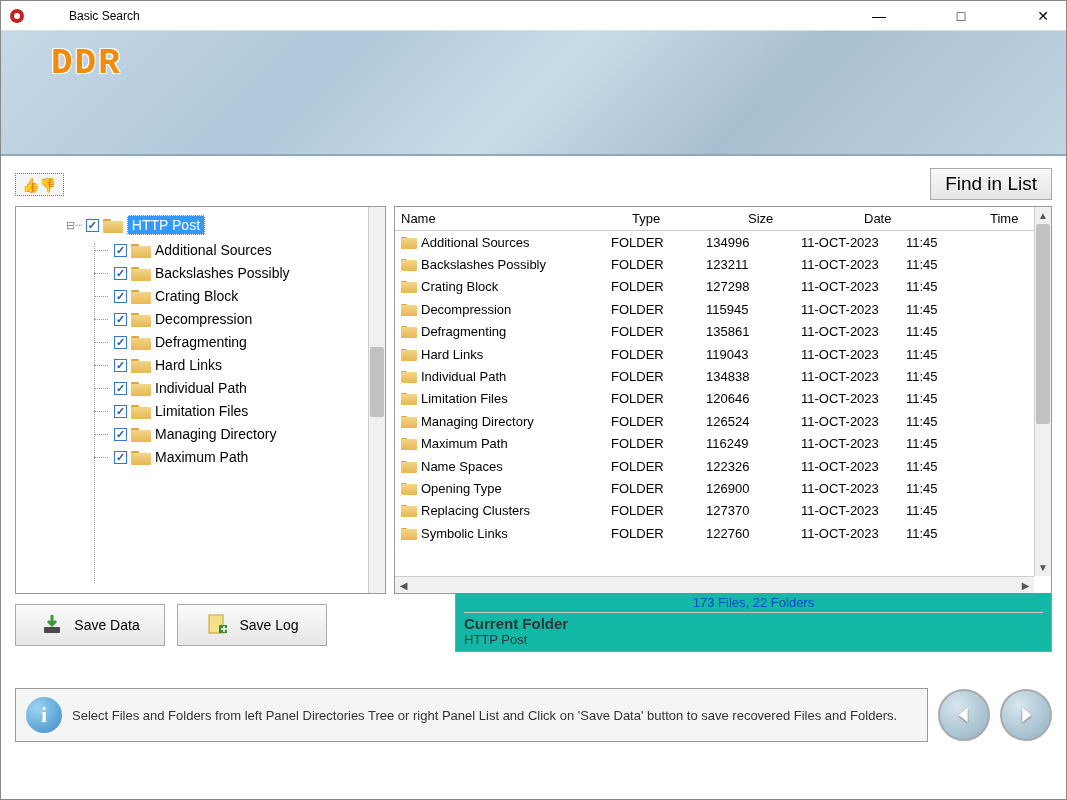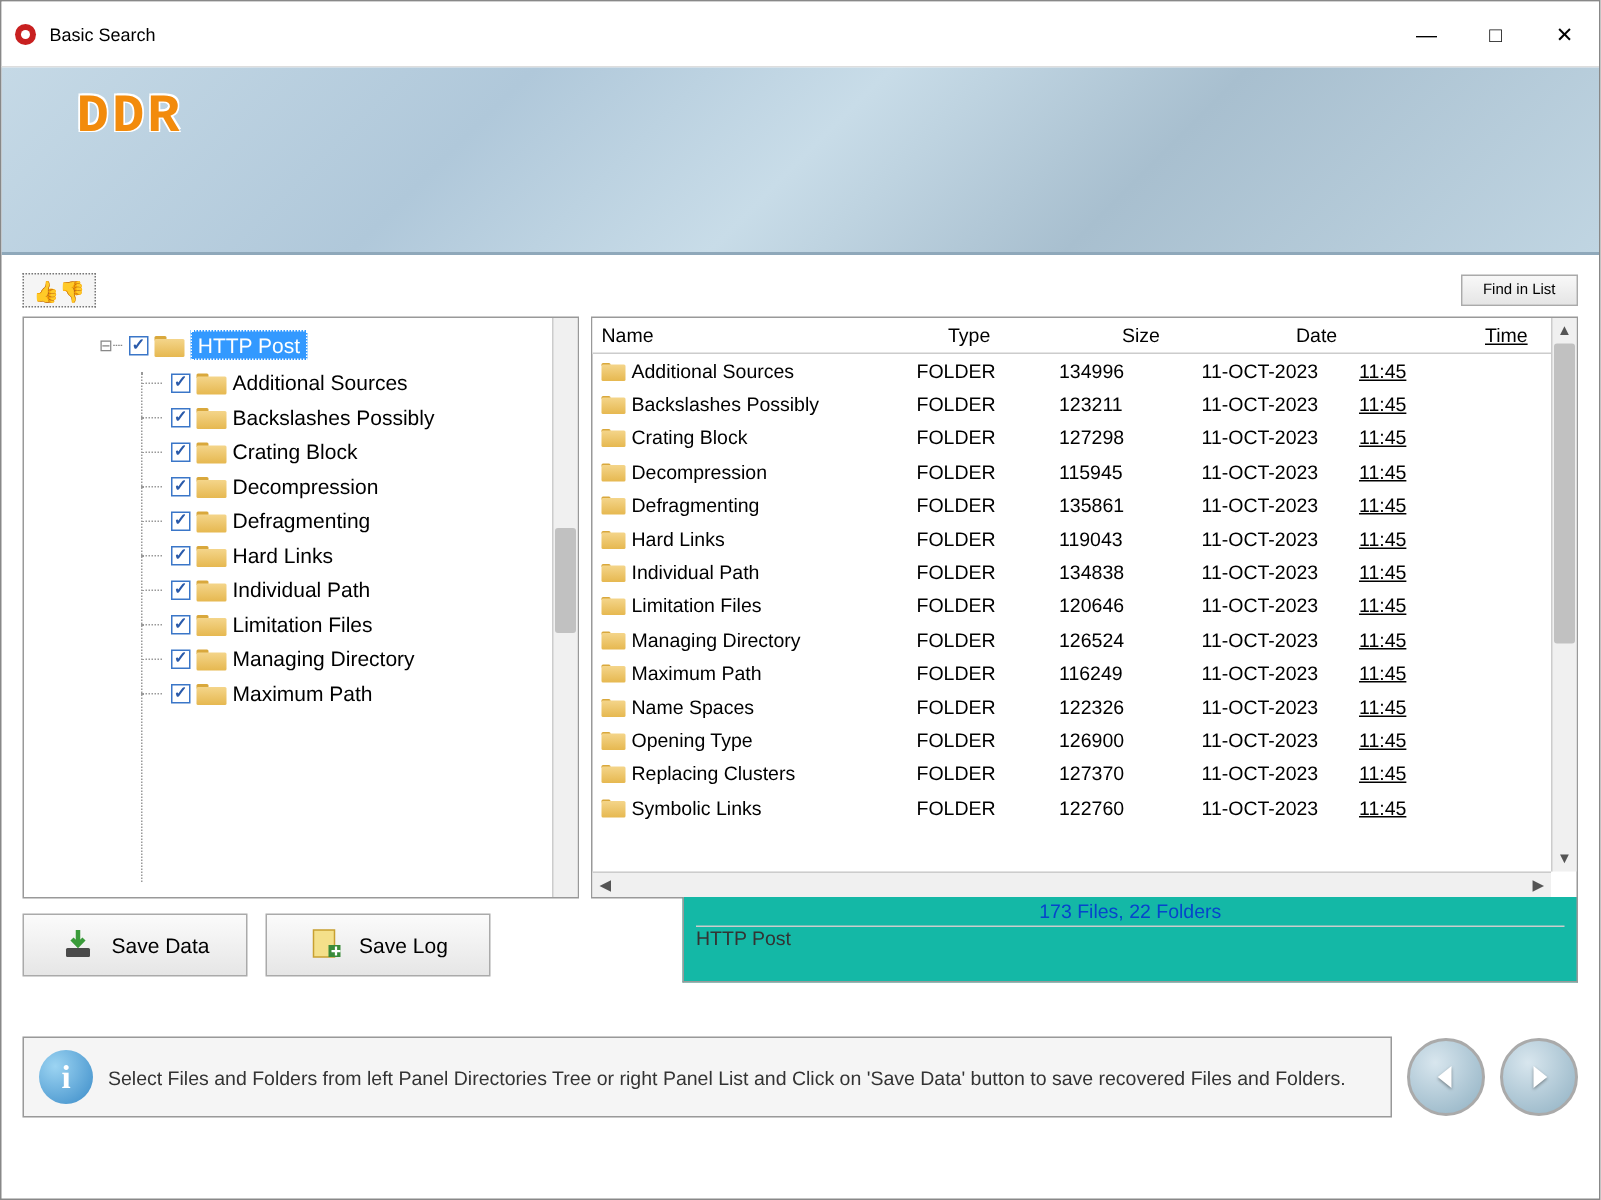--- a/index.html
+++ b/index.html
@@ -1,32 +1,32 @@
 <!DOCTYPE html>
 <html><head>
 <meta charset="utf-8">
 <style>
 * { box-sizing: border-box; margin: 0; padding: 0; font-family: "Segoe UI", Tahoma, sans-serif; }
 body { background: #fff; width: 1067px; height: 800px; overflow: hidden; border: 1px solid #888; }
-.titlebar { height: 44px; display: flex; align-items: center; background: #fff; border-bottom: 1px solid #ddd; }
+.titlebar { height: 30px; display: flex; align-items: center; background: #fff; border-bottom: 1px solid #ddd; gap: 36px; }
 .titlebar .app-icon { width: 16px; height: 16px; margin: 0 8px; }
 .titlebar .title { font-size: 12px; color: #000; }
 .titlebar .spacer { flex: 1; }
 .winbtn { width: 46px; height: 30px; display: flex; align-items: center; justify-content: center; font-size: 14px; color: #000; }
 .banner { height: 125px; background: linear-gradient(135deg, #c5d9e6 0%, #b0c8da 30%, #c8dce8 50%, #a8bfcf 70%, #c0d5e2 100%); border-bottom: 2px solid #8fa8ba; padding: 12px 50px; position: relative; }
 .brand { font-family: Liberation Mono, monospace; font-size: 36px; font-weight: 900; color: #f28b0c; text-shadow: 1px 1px 0 #fff, -1px -1px 0 #fff, 1px -1px 0 #fff, -1px 1px 0 #fff; letter-spacing: 2px; }
 .subbrand { font-size: 22px; font-weight: 600; color: #2a7fbf; margin-top: 12px; }
 .content { padding: 12px 14px 6px; }
 .toprow { display: flex; align-items: center; justify-content: space-between; margin-bottom: 6px; }
 .feedback-box { border: 1px dotted #777; padding: 3px 6px 2px; display: inline-flex; align-items: center; background: #f5f5f5; }
 .feedback-box .thumb { font-size: 14px; }
 .feedback-text { font-family: "Courier New", monospace; font-size: 12px; font-weight: bold; line-height: 1.1; margin: 0 4px; }
 .feedback-text .l1 { color: #1a4aa0; }
 .feedback-text .l2 { color: #c00000; }
-.find-btn { background: linear-gradient(#f8f8f8,#e5e5e5); border: 1px solid #aaa; padding: 4px 14px; font-size: 10px; cursor: pointer; }
+.find-btn { background: linear-gradient(#f8f8f8,#e5e5e5); border: 1px solid #aaa; padding: 4px 14px; font-size: 19px; cursor: pointer; }
 .panels { display: flex; gap: 8px; height: 388px; }
 .panel { border: 1px solid #999; background: #fff; position: relative; }
 .tree-panel { width: 432px; display: flex; }
 .tree-inner { flex: 1; padding: 6px 6px 6px 50px; overflow: hidden; font-size: 14px; }
 .tree-root { display: flex; align-items: center; margin: 2px 0; }
 .tree-root .connector { color: #888; font-size: 11px; margin-right: 4px; }
 .chk { width: 13px; height: 13px; border: 1px solid #3a76c8; background: #fff; display: inline-flex; align-items: center; justify-content: center; margin-right: 4px; position: relative; }
 .chk::after { content: "✓"; color: #2a5aaa; font-size: 11px; font-weight: bold; line-height: 1; }
 .folder-icon { width: 20px; height: 16px; margin-right: 4px; position: relative; display: inline-block; }
 .folder-icon::before { content: ""; position: absolute; top: 2px; left: 0; width: 8px; height: 3px; background: #d9a83c; border-radius: 1px 1px 0 0; }
@@ -40,21 +40,21 @@
 .tree-scroll { width: 17px; background: #f0f0f0; border-left: 1px solid #ccc; display: flex; flex-direction: column; }
 .tree-scroll .track { flex: 1; position: relative; }
 .tree-scroll .thumb { position: absolute; top: 140px; left: 1px; right: 1px; height: 70px; background: #c1c1c1; border-radius: 2px; }
 .list-panel { flex: 1; display: flex; flex-direction: column; }
 .list-head { display: flex; border-bottom: 1px solid #ccc; background: #fff; font-size: 13px; gap: 21px; }
 .list-head .col, .list-row .cell { padding: 4px 6px; }
 .col-name, .cell-name { width: 210px; display: flex; align-items: center; }
 .col-type, .cell-type { width: 95px; }
 .col-size, .cell-size { width: 95px; }
 .col-date, .cell-date { width: 105px; }
-.col-time, .cell-time { width: 50px; text-decoration: underline; }
+.col-time, .cell-time { width: 50px; }
 .list-body { flex: 1; overflow: hidden; font-size: 13px; }
 .list-row { display: flex; align-items: center; height: 22.4px; }
 .cell-name .folder-icon { width: 16px; height: 13px; }
 .cell-name .folder-icon::before { top: 1px; width: 6px; height: 2px; }
 .cell-name .folder-icon::after { top: 2px; width: 16px; height: 11px; }
 .list-scroll-v { width: 17px; background: #f0f0f0; border-left: 1px solid #ccc; position: absolute; right: 0; top: 0; bottom: 17px; display: flex; flex-direction: column; }
 .list-scroll-v .arrow { height: 17px; display: flex; align-items: center; justify-content: center; color: #555; font-size: 10px; }
 .list-scroll-v .track { flex: 1; position: relative; }
 .list-scroll-v .thumb { position: absolute; top: 0; left: 1px; right: 1px; height: 200px; background: #c1c1c1; border-radius: 2px; }
 .list-scroll-h { height: 17px; background: #f0f0f0; border-top: 1px solid #ccc; display: flex; position: absolute; bottom: 0; left: 0; right: 17px; }
@@ -359,20 +359,21 @@
               <rect x="4" y="2" width="14" height="18" fill="#f4e08a" stroke="#c8a030"></rect>
               <rect x="14" y="12" width="8" height="8" fill="#3a8b3a"></rect>
               <path d="M16 16 L22 16 M19 13 L19 19" stroke="#fff" stroke-width="1.5"></path>
             </svg>
         </span>
         <span>Save Log</span>
       </button>
     </div>
     <div class="info-area">
       <div class="file-count">173 Files, 22 Folders</div>
+      <div class="cur-folder-label">Current Folder</div>
       <div class="cur-folder-name">HTTP Post</div>
     </div>
   </div>
 </div>
 
 <div class="footer">
   <div class="info-bar">
     <div class="info-icon">i</div>
     <div>Select Files and Folders from left Panel Directories Tree or right Panel List and Click on 'Save Data' button to save recovered Files and Folders.</div>
   </div>

